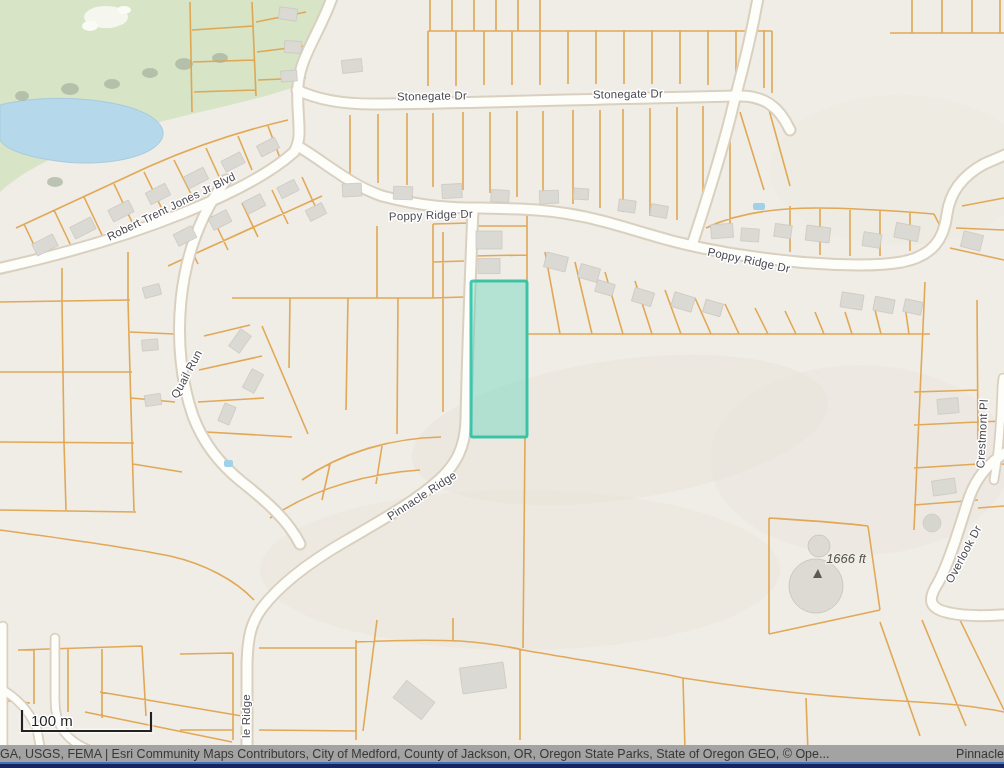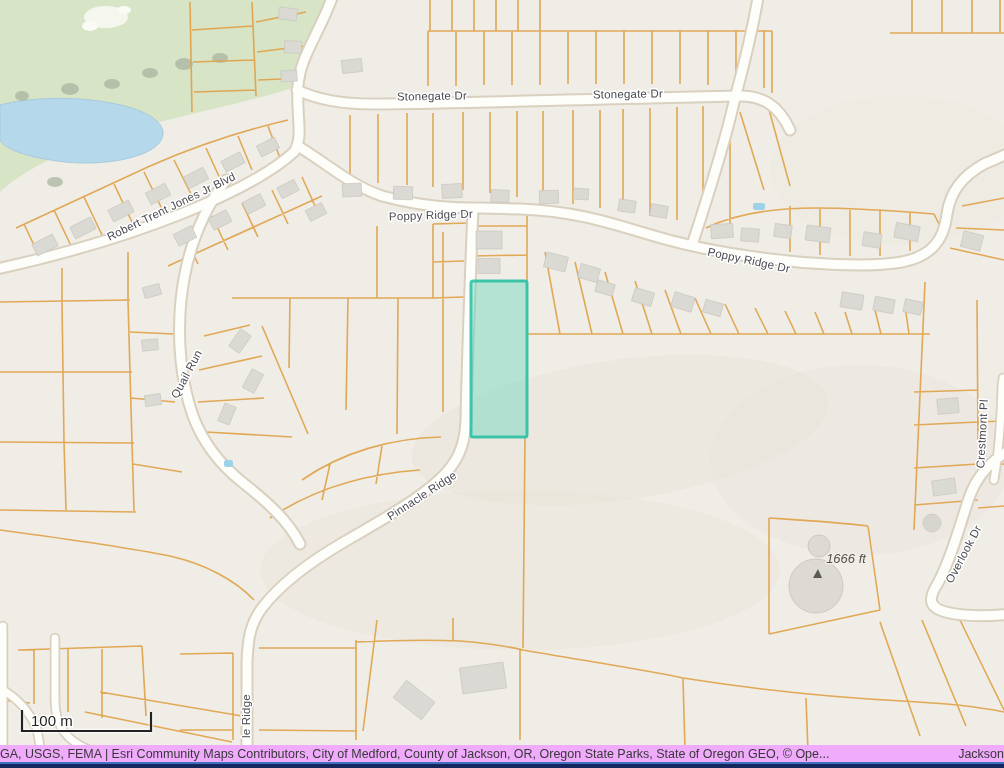--- a/index.html
+++ b/index.html
@@ -20,21 +20,21 @@
   .lbl-elev{font-size:13px;font-style:italic;fill:#54534b;stroke:#f2efe8;stroke-width:2.5px;
        paint-order:stroke;text-anchor:middle;font-family:"Liberation Sans",sans-serif;}
   .scale-line{fill:none;stroke:#222222;stroke-width:2.2}
   .scale-halo{fill:none;stroke:#ffffff;stroke-width:5;stroke-opacity:.55}
   .scale-text{font-size:15px;fill:#222222;stroke:#ffffff;stroke-width:3px;paint-order:stroke;
        font-family:"Liberation Sans",sans-serif;}
   .houses rect{fill:#dbd9d3;stroke:#c9c6bf;stroke-width:.7}
   .trees ellipse{fill:#a9b4a0;fill-opacity:.75}
   .pools rect{fill:#9fd2e8}
   
-  .attr-bar{position:absolute;left:0;top:745px;width:1004px;height:17px;background:#f0abfc;
+  .attr-bar{position:absolute;left:0;top:745px;width:1004px;height:17px;background:#a3a3a3;
       display:flex;align-items:center;font-size:12.5px;color:#383838;white-space:nowrap;
       overflow:hidden;}
   .attr-left{flex:0 1 auto;overflow:hidden}
   .attr-right{margin-left:auto;padding-left:16px}
   .blue-bar{position:absolute;left:0;top:762px;width:1004px;height:6px;
       background:linear-gradient(#3f6fbe 0,#3f6fbe 2px,#15265f 2px,#15265f 100%)}
 </style>
 </head>
 <body>
 
@@ -256,16 +256,16 @@
 
     <g>
       <path class="scale-halo" d="M22,710 L22,731 L151,731 L151,712"></path>
       <path class="scale-line" d="M22,710 L22,731 L151,731 L151,712"></path>
       <text class="scale-text" x="31" y="726">100 m</text>
     </g>
   </svg>
 
   <div class="attr-bar">
     <span class="attr-left">GA, USGS, FEMA | Esri Community Maps Contributors, City of Medford, County of Jackson, OR, Oregon State Parks, State of Oregon GEO, © Ope...</span>
-    <span class="attr-right">Jackson</span>
+    <span class="attr-right">Pinnacle</span>
   </div>
   <div class="blue-bar"></div>
 </div>
 
 </body></html>

